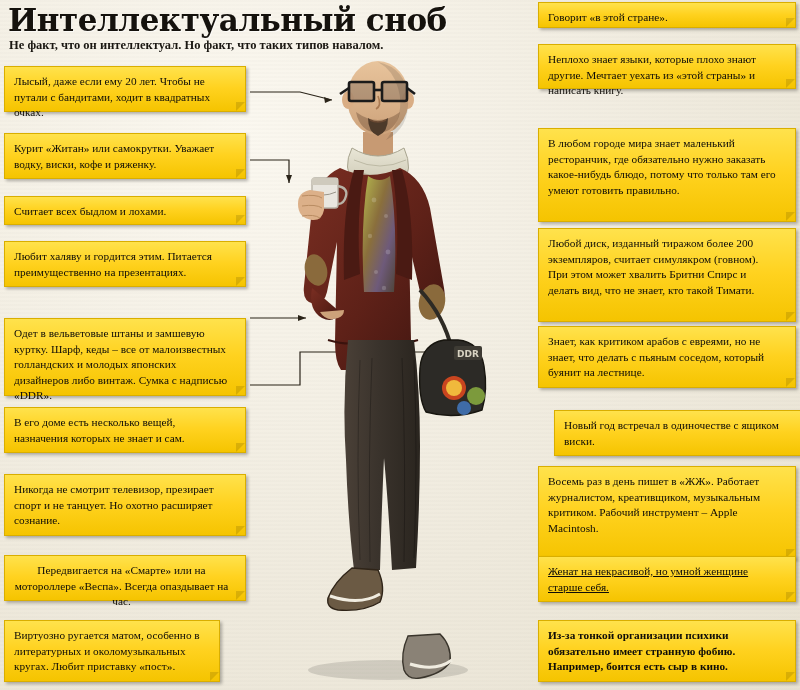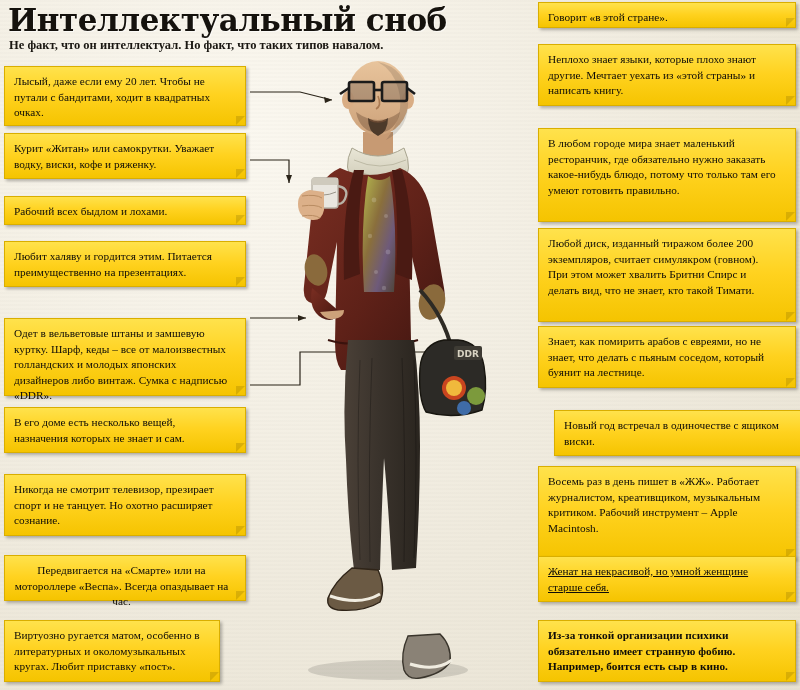--- a/index.html
+++ b/index.html
@@ -225,31 +225,31 @@
 
     <g>
       <path d="M84,528 q-18,14 -24,30 q-2,10 10,12 q26,2 42,-8 q6,-14 -2,-32 z" fill="#6b5a44" stroke="#2f2418" stroke-width="1.4"></path>
       <path d="M62,556 q30,10 50,-2" stroke="#f0ece0" stroke-width="3" fill="none"></path>
       <path d="M140,596 q-8,18 -4,34 q4,10 16,8 q22,-4 30,-16 q2,-16 -10,-28 z" fill="#8a8276" stroke="#3a352c" stroke-width="1.4"></path>
       <path d="M142,624 q26,8 42,-4" stroke="#f0ece0" stroke-width="3" fill="none"></path>
     </g>
   </svg>
 </div>
 
-<div class="box" style="left:4px;  top:66px;  width:242px; height:60px;">Лысый, даже если ему 20 лет. Чтобы не путали с бандитами, ходит в квадратных очках.</div>
+<div class="box" style="left:4px;  top:66px;  width:242px; height:46px;">Лысый, даже если ему 20 лет. Чтобы не путали с бандитами, ходит в квадратных очках.</div>
 <div class="box" style="left:4px;  top:133px; width:242px; height:46px;">Курит «Житан» или самокрутки. Уважает водку, виски, кофе и ряженку.</div>
-<div class="box" style="left:4px;  top:196px; width:242px; height:29px;">Рабочий всех быдлом и лохами.</div>
+<div class="box" style="left:4px;  top:196px; width:242px; height:29px;">Считает всех быдлом и лохами.</div>
 <div class="box" style="left:4px;  top:241px; width:242px; height:46px;">Любит халяву и гордится этим. Питается преимущественно на презентациях.</div>
 <div class="box" style="left:4px;  top:318px; width:242px; height:78px;">Одет в вельветовые штаны и замшевую куртку. Шарф, кеды – все от малоизвестных голландских и молодых японских дизайнеров либо винтаж. Сумка с надписью «DDR».</div>
 <div class="box" style="left:4px;  top:407px; width:242px; height:46px;">В его доме есть несколько вещей, назначения которых не знает и сам.</div>
 <div class="box" style="left:4px;  top:474px; width:242px; height:62px;">Никогда не смотрит телевизор, презирает спорт и не танцует. Но охотно расширяет сознание.</div>
 <div class="box" style="left:4px;  top:555px; width:242px; height:46px;text-align:center;">Передвигается на «Смарте» или на мотороллере «Веспа». Всегда опаздывает на час.</div>
 <div class="box" style="left:4px;  top:620px; width:216px; height:62px;">Виртуозно ругается матом, особенно в литературных и околомузыкальных кругах. Любит приставку «пост».</div>
 
 <div class="box right" style="left:538px; top:2px;   width:258px; height:26px;">Говорит «в этой стране».</div>
-<div class="box right" style="left:538px; top:44px;  width:258px; height:62px;">Неплохо знает языки, которые плохо знают другие. Мечтает уехать из «этой страны» и написать книгу.</div>
+<div class="box right" style="left:538px; top:44px;  width:258px; height:45px;">Неплохо знает языки, которые плохо знают другие. Мечтает уехать из «этой страны» и написать книгу.</div>
 <div class="box right" style="left:538px; top:128px; width:258px; height:94px;">В любом городе мира знает маленький ресторанчик, где обязательно нужно заказать какое-нибудь блюдо, потому что только там его умеют готовить правильно.</div>
 <div class="box right" style="left:538px; top:228px; width:258px; height:94px;">Любой диск, изданный тиражом более 200 экземпляров, считает симулякром (говном). При этом может хвалить Бритни Спирс и делать вид, что не знает, кто такой Тимати.</div>
-<div class="box right" style="left:538px; top:326px; width:258px; height:62px;">Знает, как помирить арабов с евреями, но не знает, что делать с пьяным соседом, который буянит на лестнице.</div>
+<div class="box right" style="left:538px; top:326px; width:258px; height:62px;">Знает, как критиком арабов с евреями, но не знает, что делать с пьяным соседом, который буянит на лестнице.</div>
 <div class="box right" style="left:538px; top:410px; width:258px; height:46px;margin-left:16px;">Новый год встречал в одиночестве с ящиком виски.</div>
 <div class="box right" style="left:538px; top:466px; width:258px; height:93px;">Восемь раз в день пишет в «ЖЖ». Работает журналистом, креативщиком, музыкальным критиком. Рабочий инструмент – Apple Macintosh.</div>
 <div class="box right" style="left:538px; top:556px; width:258px; height:46px;text-decoration:underline;">Женат на некрасивой, но умной женщине старше себя.</div>
 <div class="box right" style="left:538px; top:620px; width:258px; height:62px;font-weight:bold;">Из-за тонкой организации психики обязательно имеет странную фобию. Например, боится есть сыр в кино.</div>
 
 </body></html>

